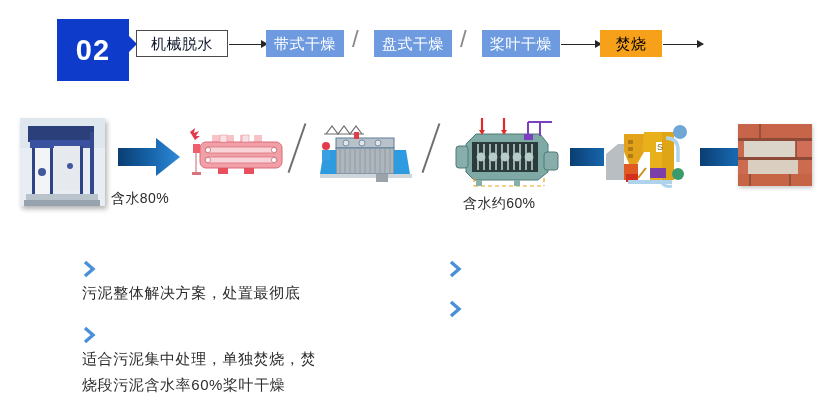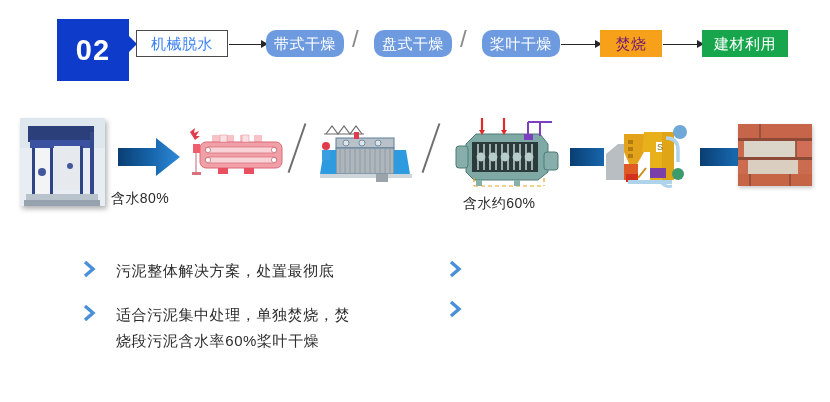--- a/index.html
+++ b/index.html
@@ -53,30 +53,29 @@
     justify-content: center;
     font-size: 15px;
     line-height: 1;
     letter-spacing: 0.5px;
     white-space: nowrap;
     box-sizing: border-box;
   }
   .node-white {
     background: #ffffff;
     border: 1.3px solid #4a4a4a;
-    color: #3b82f6;
+    color: #0f172a;
   }
   .node-blue {
     background: #6E9BE0;
     color: #ffffff;
-    border-radius: 10px;
   }
   .node-orange {
     background: #F7A11A;
-    color: #701a75;
+    color: #000000;
     text-align: center;
   }
   .node-green {
     background: #18A64C;
     color: #ffffff;
   }
 
   
   .lnk {
     position: absolute;
@@ -154,20 +153,21 @@
     position: absolute;
     left: 0; top: 258px;
     width: 830px; height: 144px;
   }
   .bcol { position: absolute; top: 0; }
   .bullet {
     position: relative;
     display: flex;
     align-items: flex-start;
     margin-bottom: 18px;
+    flex-direction: column;
   }
   .chev {
     flex: 0 0 auto;
     width: 20px; height: 22px;
     margin-right: 14px;
     position: relative;
     top: 1px;
   }
   .chev svg { display: block; }
   .btext {
@@ -209,23 +209,20 @@
   </div>
 
   <div class="lnk" style="left:561px; width:40px;"></div>
 
   <div class="node node-orange" style="left:600px; top:30px; width:62px;">
     <span>焚烧</span>
   </div>
 
   <div class="lnk" style="left:663px; width:40px;"></div>
 
-  <div class="node node-green" style="left:702px; top:30px; width:86px;">
-    <span>建材利用</span>
-  </div>
 </div>
 
 <div id="pic-row">
 
   <div class="pic photo-press" style="left:20px; top:18px; width:85px; height:88px;">
     <svg width="85" height="88" viewBox="0 0 85 88">
       <rect x="0" y="0" width="85" height="88" fill="#e7edf2"></rect>
       <rect x="0" y="0" width="85" height="30" fill="#dfe7ee"></rect>
       <rect x="8" y="8" width="66" height="16" fill="#2b3f7a"></rect>
       <rect x="10" y="22" width="62" height="8" fill="#3a52a0"></rect>

